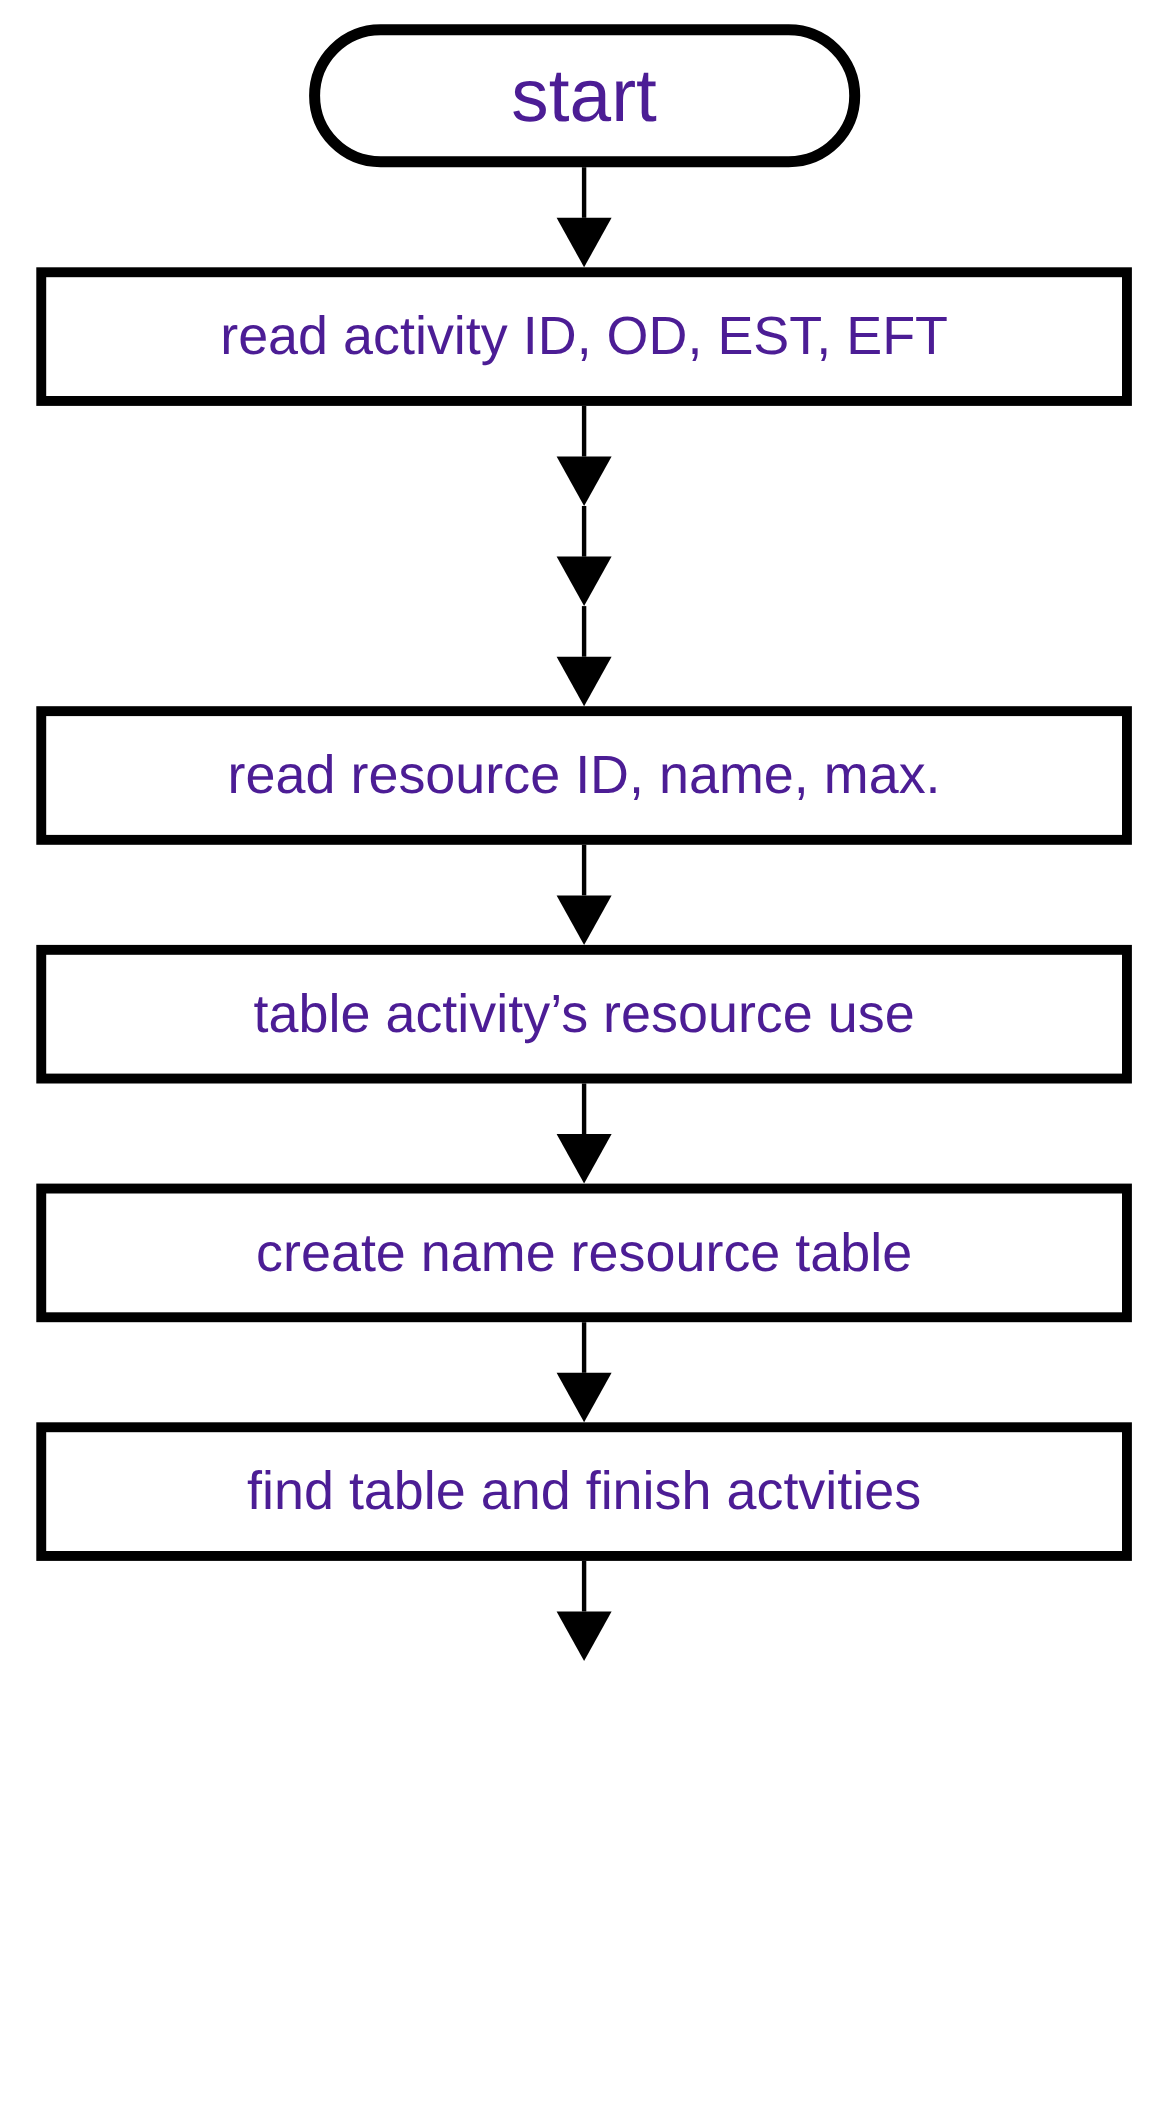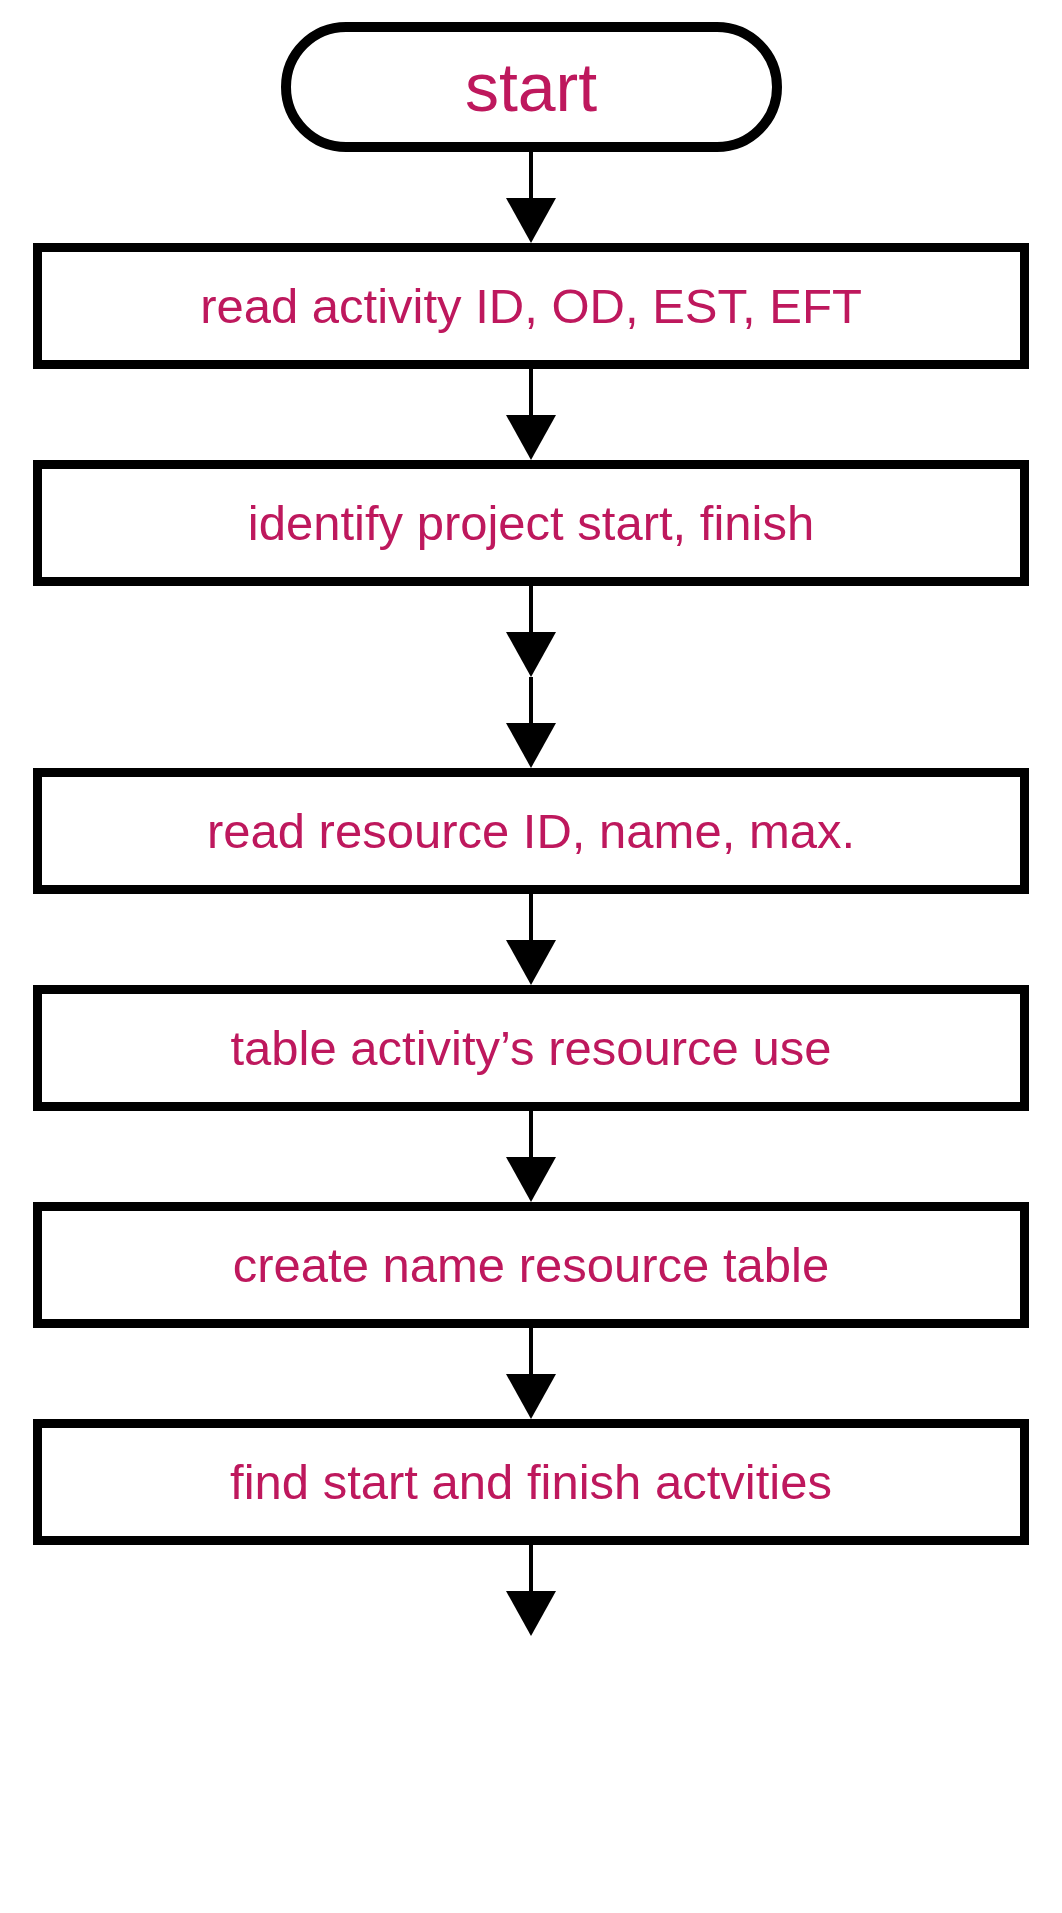--- a/index.html
+++ b/index.html
@@ -3,29 +3,29 @@
 <meta charset="utf-8">
 <style>
   html, body {
     margin: 0;
     padding: 0;
     background: #ffffff;
   }
   .canvas {
     position: relative;
     width: 1062px;
-    height: 1913px;
+    height: 1544px;
     background: #ffffff;
     box-sizing: border-box;
     padding-top: 22px;
     display: flex;
     flex-direction: column;
     align-items: center;
     font-family: "Liberation Sans", "DejaVu Sans", sans-serif;
-    color: #be185d;
+    color: #4c1d95;
   }
   .terminator {
     box-sizing: border-box;
     width: 501px;
     height: 130px;
     border: 10px solid #000000;
     border-radius: 65px;
     background: #ffffff;
     display: flex;
     align-items: center;
@@ -82,21 +82,20 @@
     <div class="arrow-head"></div>
   </div>
 
   <div class="process">read activity ID, OD, EST, EFT</div>
 
   <div class="arrow">
     <div class="arrow-line"></div>
     <div class="arrow-head"></div>
   </div>
 
-  <div class="process">identify project start, finish</div>
 
   <div class="arrow">
     <div class="arrow-line"></div>
     <div class="arrow-head"></div>
   </div>
 
 
   <div class="arrow">
     <div class="arrow-line"></div>
     <div class="arrow-head"></div>
@@ -116,21 +115,21 @@
     <div class="arrow-head"></div>
   </div>
 
   <div class="process">create name resource table</div>
 
   <div class="arrow">
     <div class="arrow-line"></div>
     <div class="arrow-head"></div>
   </div>
 
-  <div class="process">find start and finish actvities</div>
+  <div class="process">find table and finish actvities</div>
 
   <div class="arrow">
     <div class="arrow-line"></div>
     <div class="arrow-head"></div>
   </div>
 
 
 </div>
 
 </body></html>

